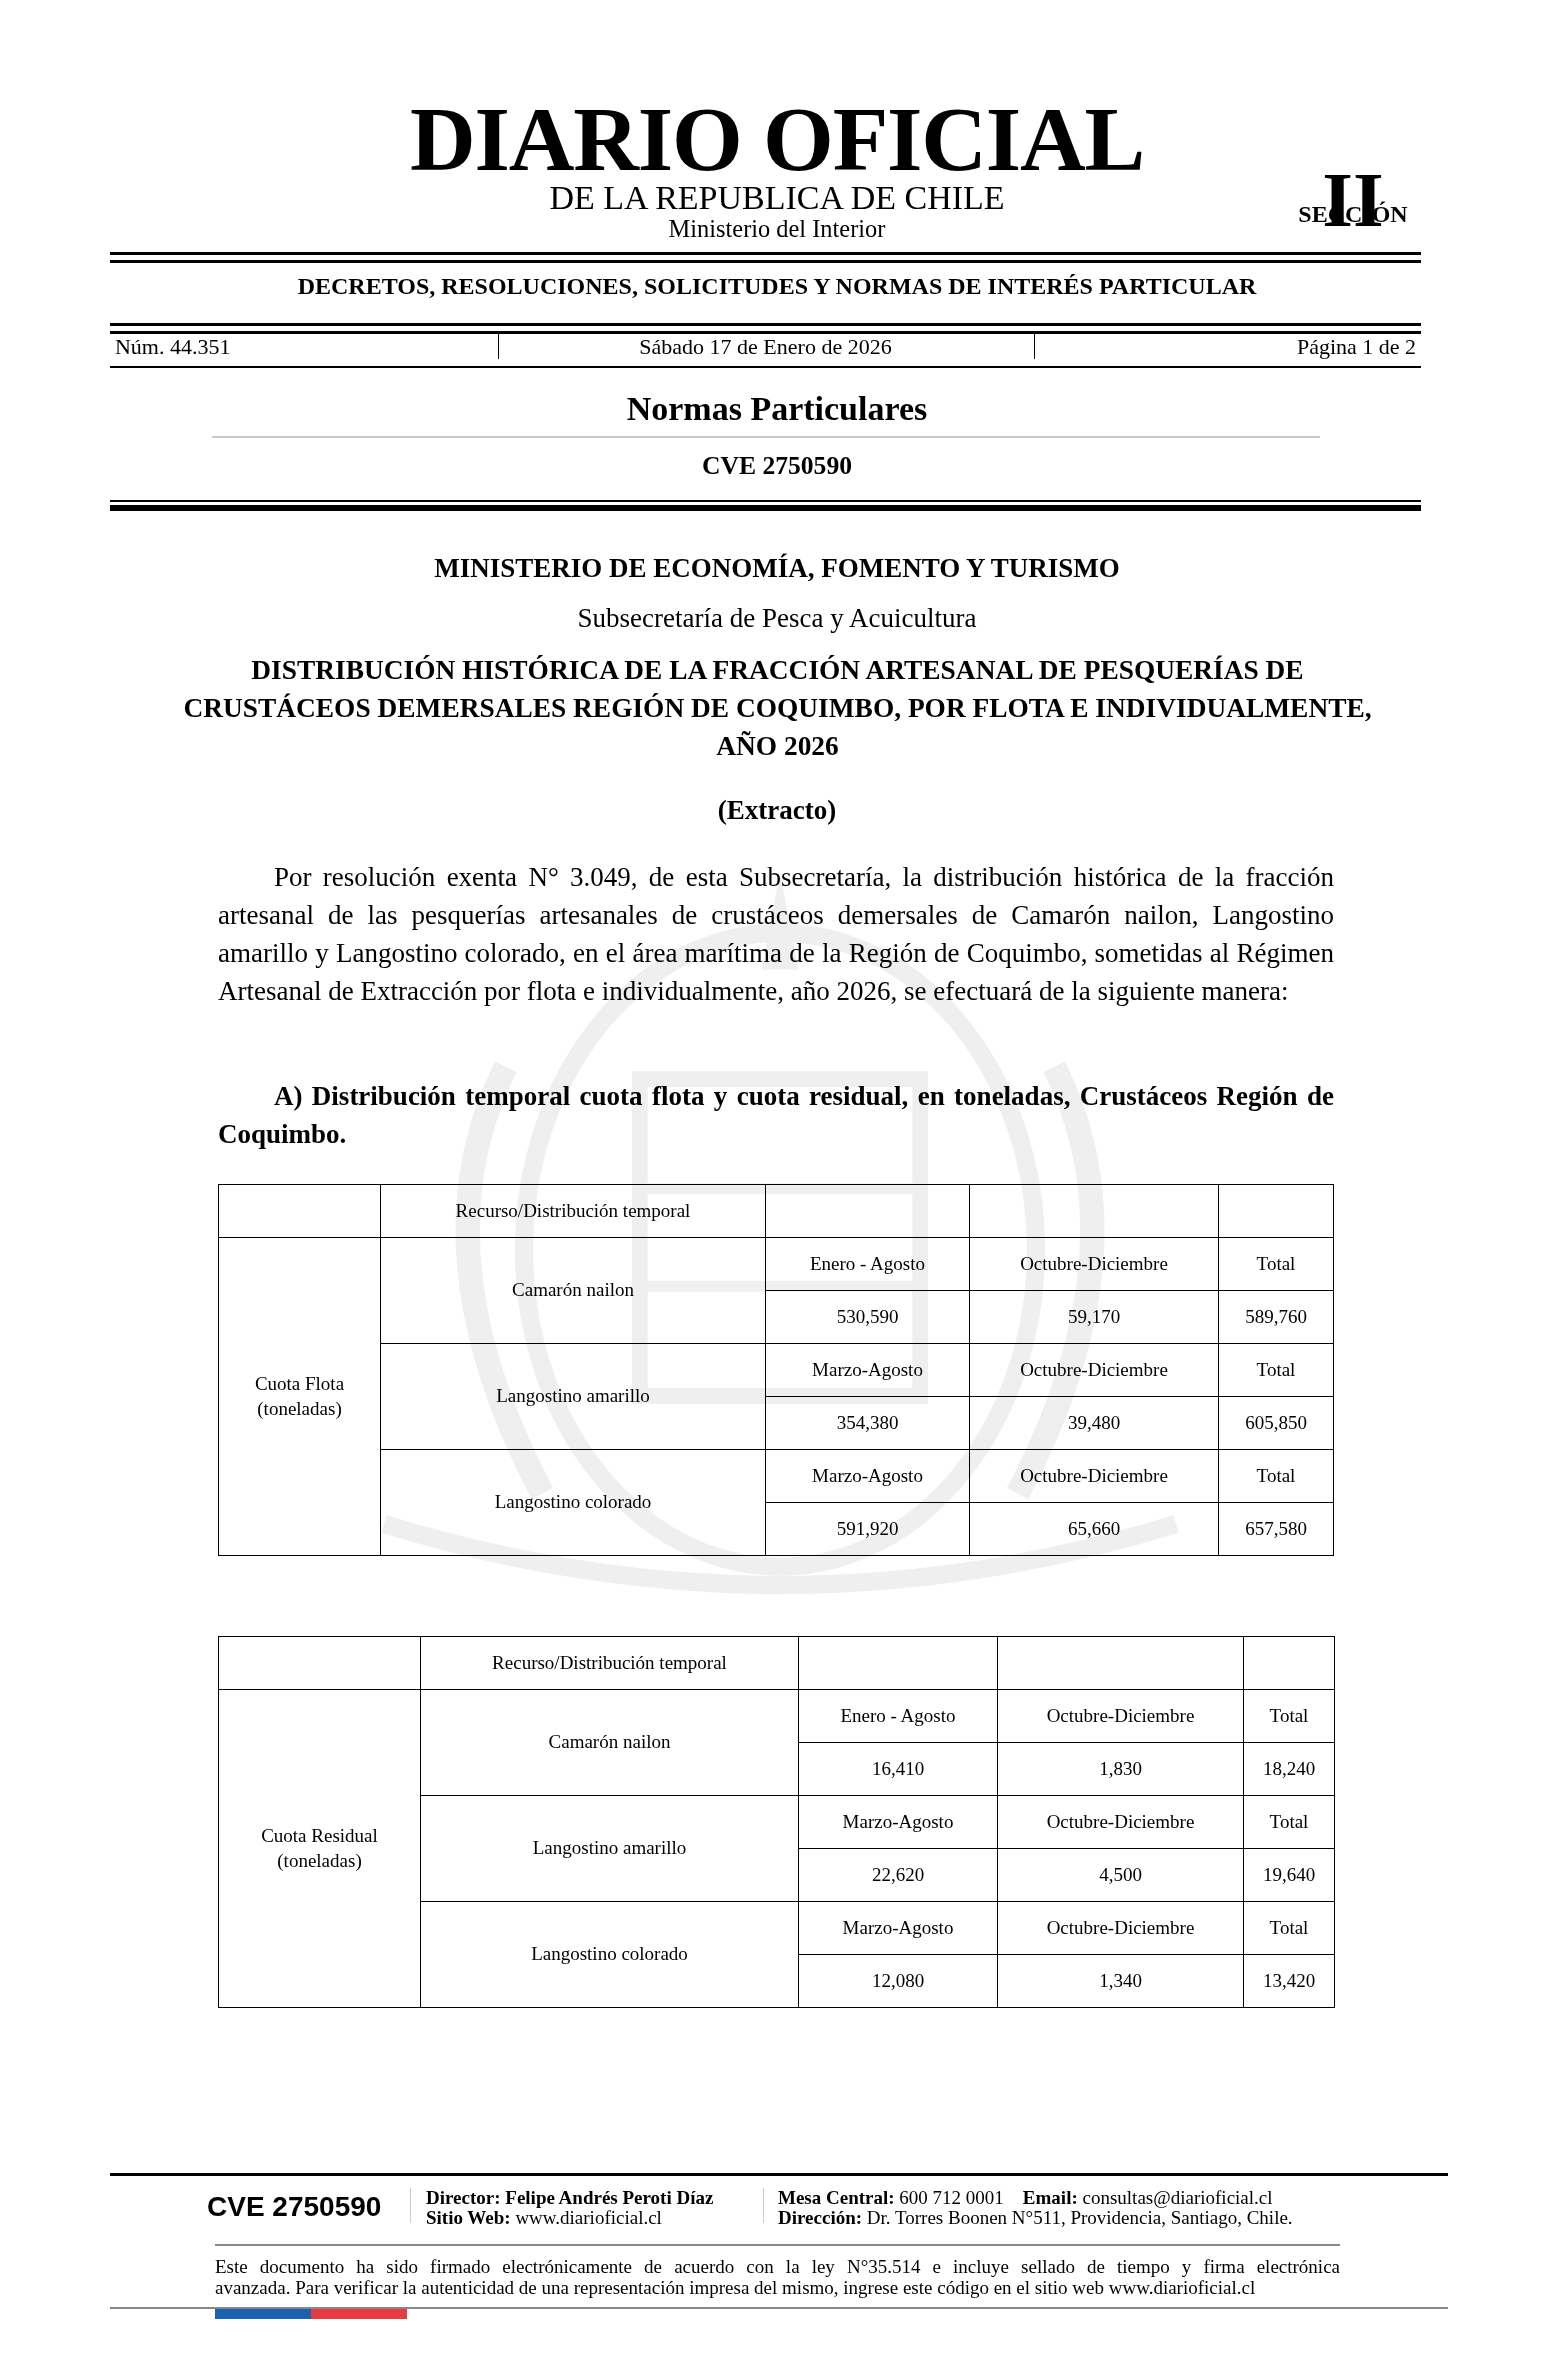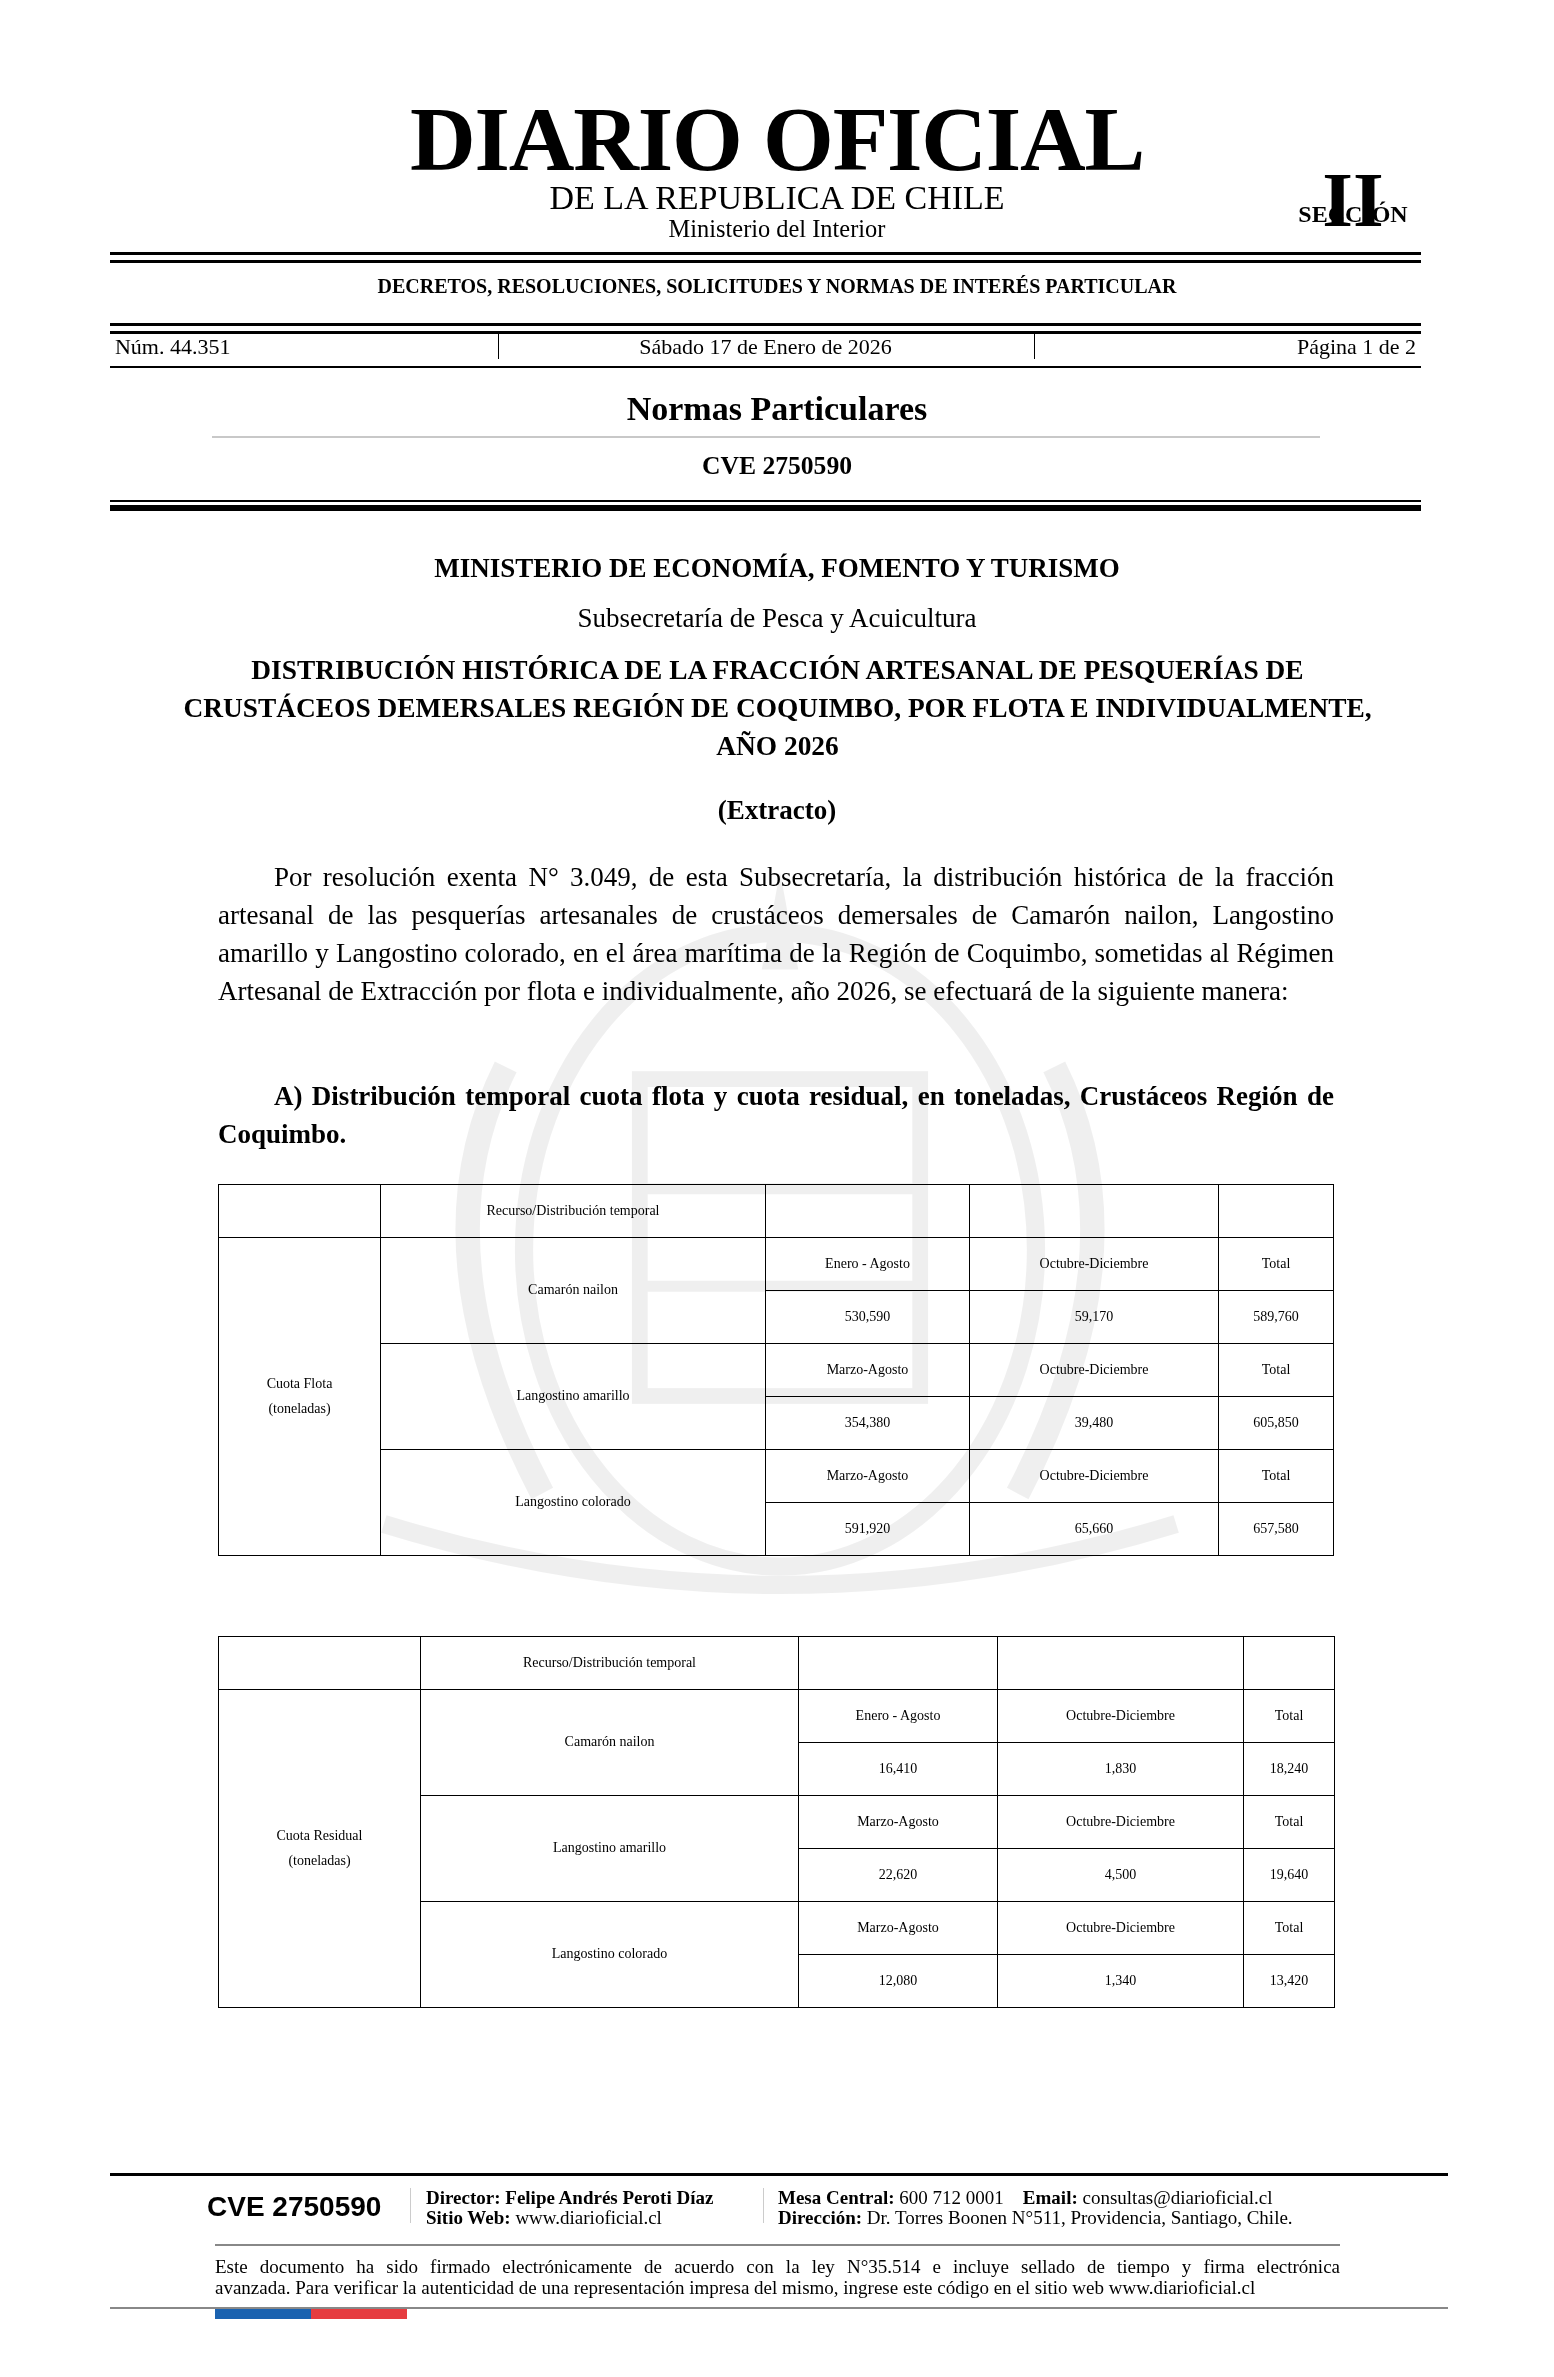--- a/index.html
+++ b/index.html
@@ -7,40 +7,40 @@
          font-family:"Liberation Serif","DejaVu Serif",serif; color:#000; }
   .abs { position:absolute; }
   .center { text-align:center; }
   .masthead-title { left:0; width:1554px; top:91px; font-size:91px; font-weight:bold; line-height:98px; letter-spacing:-1.2px; transform:scaleX(1.0); }
   .masthead-sub { left:0; width:1554px; top:179px; font-size:34px; line-height:37px; }
   .masthead-min { left:0; width:1554px; top:215px; font-size:24.4px; line-height:27px; }
   .section-num { left:1292px; width:122px; top:160px; font-size:79px; font-weight:bold; line-height:79px; text-align:center; }
   .section-label { left:1280px; width:146px; top:200px; font-size:24px; font-weight:bold; line-height:29px; text-align:center; }
   .rule { background:#000; left:110px; width:1311px; }
   .rule-gray { background:#c8c8c8; }
-  .banner { left:0; width:1554px; top:271px; font-size:20px; font-weight:bold; line-height:30.5px;text-align:center; }
+  .banner { left:0; width:1554px; top:271px; font-size:24px; font-weight:bold; line-height:30.5px;text-align:center; }
   .info-row { left:110px; width:1311px; top:333px; height:27px; font-size:22px; line-height:27px; }
   .info-left { left:4.9px; top:0; }
   .info-mid { left:0; width:1311px; top:0; text-align:center; }
   .info-right { right:4.9px; top:0; }
   .info-sep { width:1.2px; height:24.4px; background:#000; top:1.2px; }
   .norma-title { left:0; width:1554px; top:390px; font-size:34px; font-weight:bold; line-height:37px; }
   .cve-title { left:0; width:1554px; top:452px; font-size:25.6px; font-weight:bold; line-height:28px; }
   .ministry { left:0; width:1554px; top:554px; font-size:27px; font-weight:bold; line-height:29px; }
   .subsec { left:0; width:1554px; top:604px; font-size:27px; line-height:29px; }
   .doc-title { left:183px; width:1189px; top:651px; font-size:27.4px; font-weight:bold; line-height:38px; }
   .extracto { left:0; width:1554px; top:796px; font-size:27px; font-weight:bold; line-height:29px; }
   .para { left:218px; width:1116px; top:858px; font-size:27px; line-height:38px; text-align:justify; text-indent:56px; }
   .para-b { left:218px; width:1116px; top:1077px; font-size:27px; font-weight:bold; line-height:38px; text-align:justify; text-indent:56px; }
 
   
   .watermark { left:201px; top:823px; width:1158px; height:823px; opacity:0.06; }
 
   
-  .qtable { border-collapse:collapse; table-layout:fixed; font-size:14px; }
+  .qtable { border-collapse:collapse; table-layout:fixed; font-size:19px; }
   .qtable td { border:1.8px solid #000; text-align:center; vertical-align:middle; padding:0; line-height:24.4px; }
   .t1 { left:218px; top:1184px; width:1116px; }
   .t2 { left:218px; top:1636px; width:1116px; }
   .t1 td.h, .t1 td.c { height:52px; }
   .t2 td.h, .t2 td.c { height:52px; }
 
   
   .f-rule-top { left:110px; width:1338px; top:2173px; height:3px; background:#000; }
   .f-cve { left:207px; top:2188px; font-family:"Liberation Sans","DejaVu Sans",sans-serif; font-weight:bold; font-size:28px; line-height:37px; }
   .f-vsep1 { left:410px; top:2188px; width:1.2px; height:35px; background:#cccccc; }

